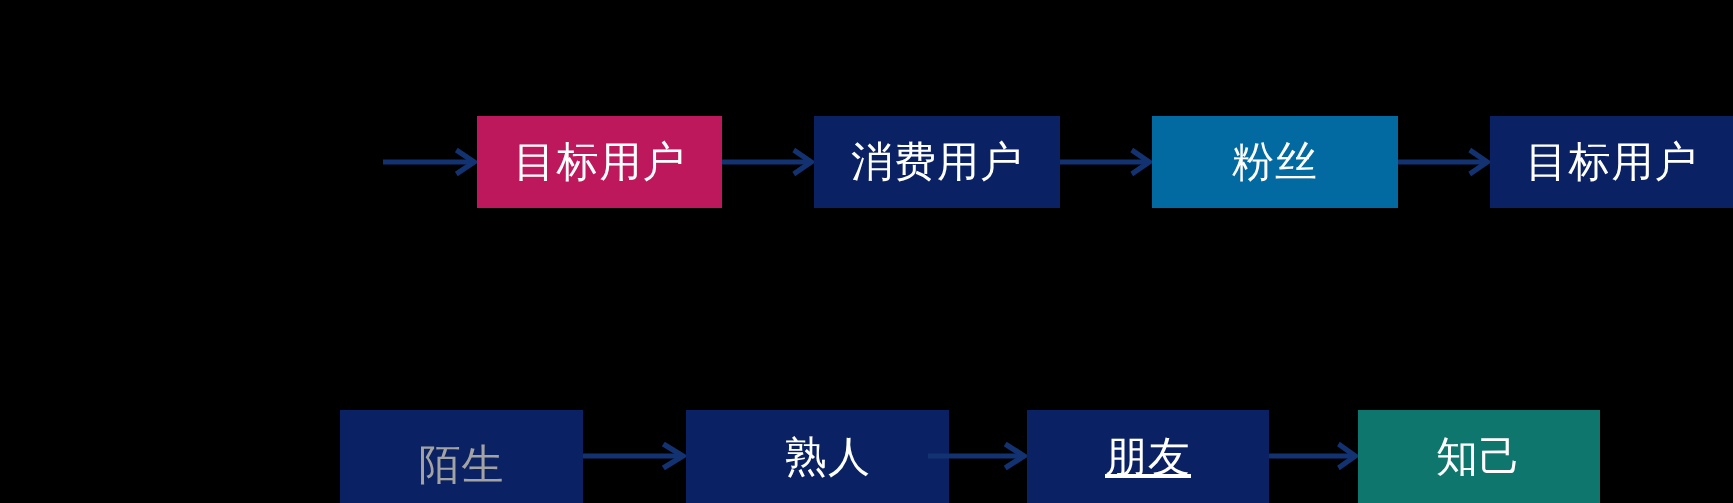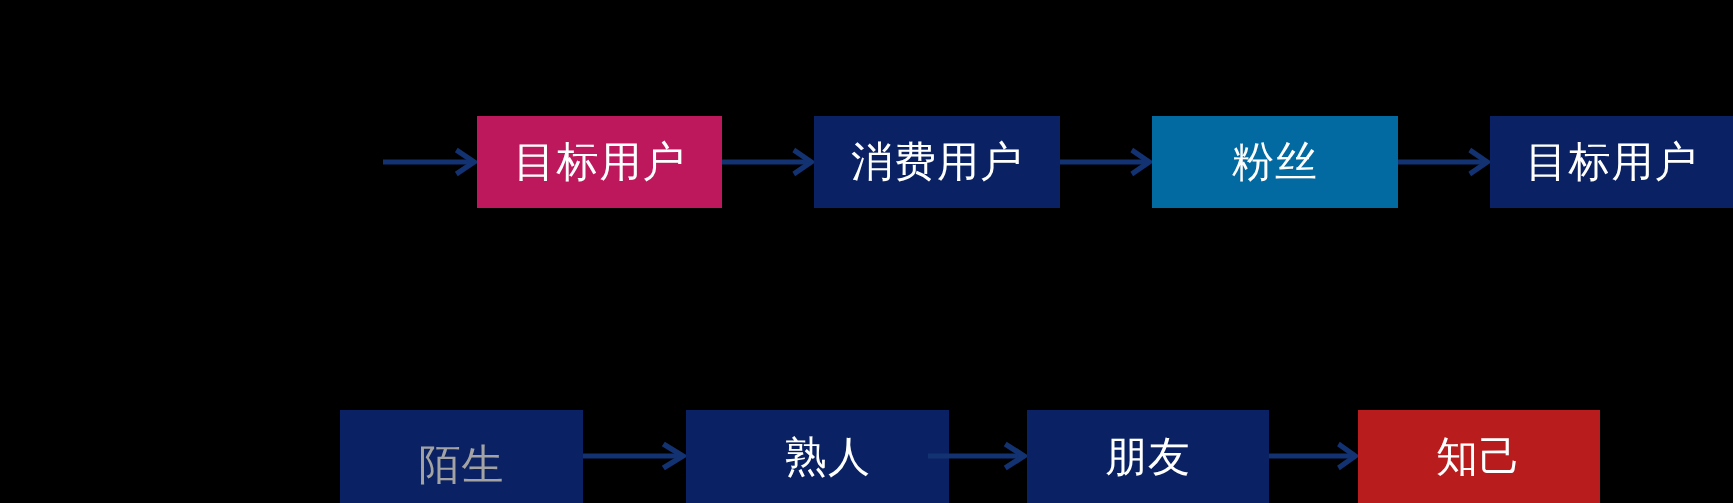--- a/index.html
+++ b/index.html
@@ -109,25 +109,25 @@
   <div class="node r2 m2" style="background-color: rgb(10, 34, 99); padding-left: 21px;">
     <span class="node-label" style="color: rgb(255, 255, 255);">熟人</span>
   </div>
 
   <svg class="arrow rb b2" viewBox="0 0 100 32" preserveAspectRatio="none" style="color: rgb(19, 50, 114);">
     <line x1="0" y1="16" x2="94" y2="16" stroke="currentColor" stroke-width="5"></line>
     <polyline points="78,4 97,16 78,28" fill="none" stroke="currentColor" stroke-width="5.5"></polyline>
   </svg>
 
   <div class="node r2 m3" style="background-color: rgb(10, 34, 99);">
-    <span class="node-label" style="color: rgb(255, 255, 255);">朋友</span>
+    <span class="node-label" style="color: rgb(255, 255, 255); text-decoration: underline;">朋友</span>
   </div>
 
   <svg class="arrow rb b3" viewBox="0 0 100 32" preserveAspectRatio="none" style="color: rgb(19, 50, 114);">
     <line x1="0" y1="16" x2="94" y2="16" stroke="currentColor" stroke-width="5"></line>
     <polyline points="78,4 97,16 78,28" fill="none" stroke="currentColor" stroke-width="5.5"></polyline>
   </svg>
 
-  <div class="node r2 m4" style="background-color: #b91c1c;">
+  <div class="node r2 m4" style="background-color: #0f766e;">
     <span class="node-label" style="color: rgb(255, 255, 255);">知己</span>
   </div>
 
 </div>
 
 </body></html>

